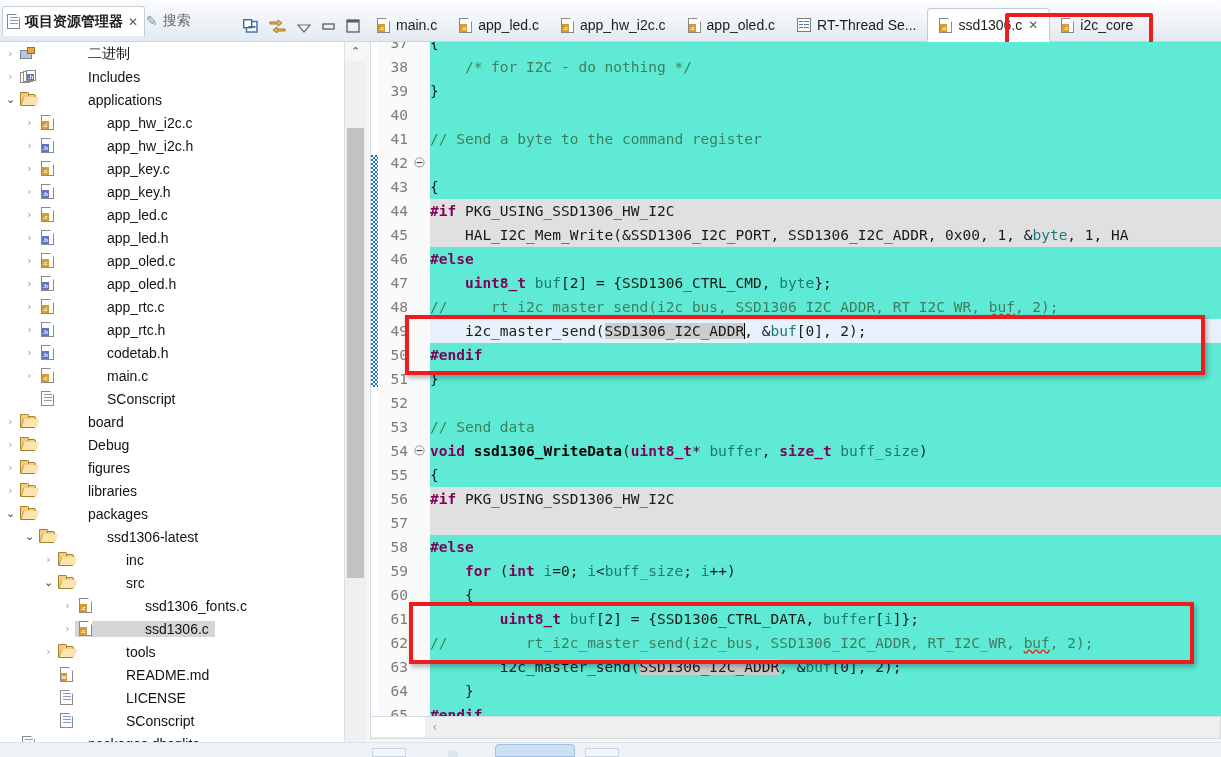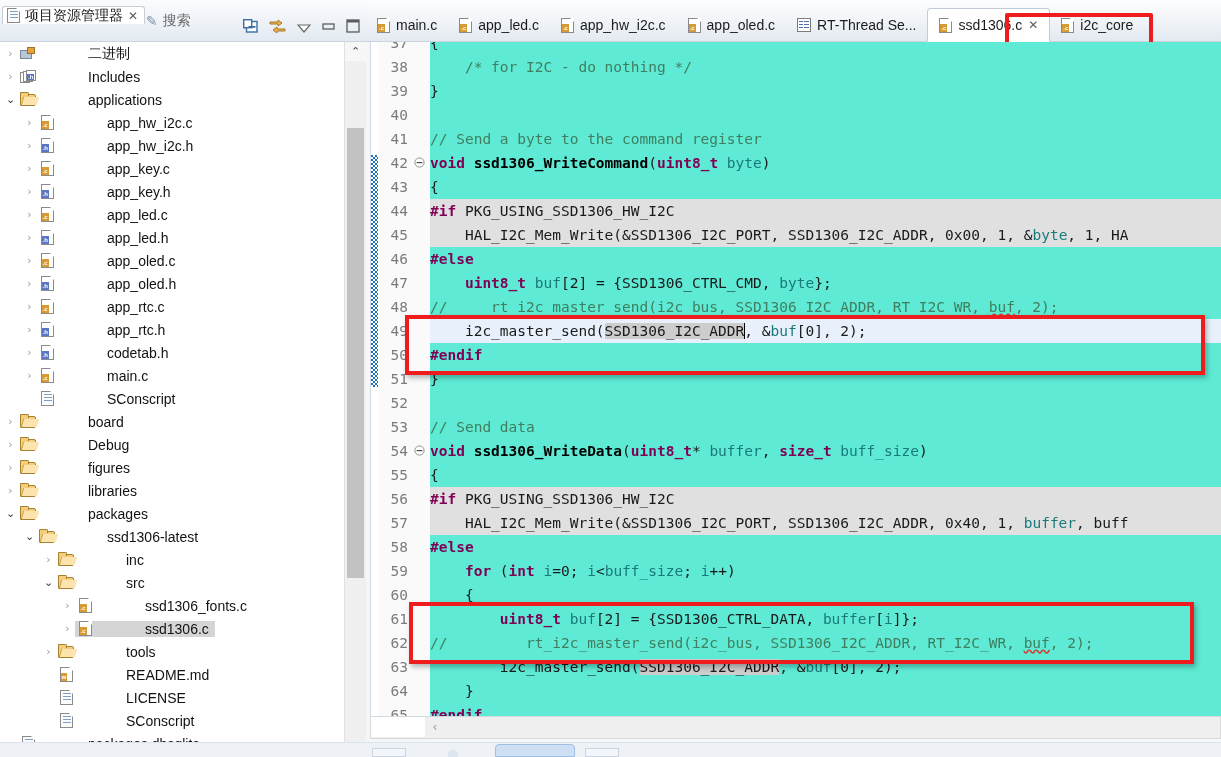--- a/index.html
+++ b/index.html
@@ -19,26 +19,27 @@
     position: absolute; left: 0; top: 0; width: 366px; height: 757px;
     background: #ffffff;
     border-right: 1px solid #c8d0d8;
   }
   #explorer-titlebar {
     position: absolute; left: 0; top: 0; width: 366px; height: 42px;
     background: linear-gradient(to bottom,#fbfcfe 0%,#eef2f7 55%,#e4eaf2 100%);
     border-bottom: 1px solid #cdd6e0;
   }
   #explorer-tab {
-    position: absolute; left: 2px; top: 6px; height: 18px;
+    position: absolute; left: 2px; top: 6px; height: 30px;
     display: flex; align-items: center; gap: 5px;
     padding: 0 6px 0 4px;
     background: #ffffff;
     border: 1px solid #c6ced8; border-bottom: none;
     border-radius: 3px 3px 0 0;
+    font-weight: bold;
   }
   .tab-title-text { font-size: 14px; color: #1b1b1b; white-space: nowrap; }
   .close-x {
     font-size: 12px; color: #5a5a5a; line-height: 1;
     font-family: "DejaVu Sans", sans-serif;
   }
   #search-tab {
     position: absolute; left: 140px; top: 6px; height: 30px;
     display: flex; align-items: center; gap: 5px; padding: 0 6px;
   }
@@ -667,41 +668,39 @@
           <div class="ln" style="top: 613px;">63</div>
           <div class="ln" style="top: 637px;">64</div>
           <div class="ln" style="top: 661px;">65</div>
         </div>
       <div id="codelines">
           <div class="cl" style="top: -11px;">{</div>
           <div class="cl" style="top: 13px;"><span class="cm">    /* for I2C - do nothing */</span></div>
           <div class="cl" style="top: 37px;">}</div>
           <div class="cl" style="top: 61px;"></div>
           <div class="cl" style="top: 85px;"><span class="cm">// Send a byte to the command register</span></div>
-          <div class="cl" style="top: 109px;"><span class="k">void</span> <span class="fn">ssd1306_WriteCommand</span>(<span class="k">uint8_t</span> <span class="ty">byte</span>)</div>
           <div class="cl" style="top: 133px;">{</div>
           <div class="rowbg bg-gray" style="top: 157px; width: 792px;"></div>
           <div class="cl" style="top: 157px;"><span class="pp">#if</span> PKG_USING_SSD1306_HW_I2C</div>
           <div class="rowbg bg-gray" style="top: 181px; width: 792px;"></div>
           <div class="cl" style="top: 181px;">    <span class="pl">HAL_I2C_Mem_Write</span>(&amp;<span class="pl">SSD1306_I2C_PORT</span>, <span class="pl">SSD1306_I2C_ADDR</span>, 0<span class="pl">x00</span>, 1, &amp;<span class="ty">byte</span>, 1, <span class="pl">HA</span></div>
           <div class="cl" style="top: 205px;"><span class="pp">#else</span></div>
           <div class="cl" style="top: 229px;">    <span class="k">uint8_t</span> <span class="ty">buf</span>[2] = {<span class="pl">SSD1306_CTRL_CMD</span>, <span class="ty">byte</span>};</div>
           <div class="cl" style="top: 253px;"><span class="cm">//     rt_i2c_master_send(i2c_bus, SSD1306_I2C_ADDR, RT_I2C_WR, </span><span class="cm squig">buf</span><span class="cm">, 2);</span></div>
           <div class="rowbg bg-curline" style="top: 277px; width: 792px;"></div>
           <div class="cl" style="top: 277px;"><span class="pl">    i2c_master_send(</span><span class="sel-tok">SSD1306_I2C_ADDR</span><span class="caret"></span><span class="pl">, &amp;</span><span class="ty">buf</span><span class="pl">[0], 2);</span></div>
           <div class="cl" style="top: 301px;"><span class="pp">#endif</span></div>
           <div class="cl" style="top: 325px;">}</div>
           <div class="cl" style="top: 349px;"></div>
           <div class="cl" style="top: 373px;"><span class="cm">// Send data</span></div>
           <div class="cl" style="top: 397px;"><span class="k">void</span> <span class="fn">ssd1306_WriteData</span>(<span class="k">uint8_t</span>* <span class="ty">buffer</span>, <span class="k">size_t</span> <span class="ty">buff_size</span>)</div>
           <div class="cl" style="top: 421px;">{</div>
           <div class="rowbg bg-gray" style="top: 445px; width: 792px;"></div>
           <div class="cl" style="top: 445px;"><span class="pp">#if</span> PKG_USING_SSD1306_HW_I2C</div>
           <div class="rowbg bg-gray" style="top: 469px; width: 792px;"></div>
-          <div class="cl" style="top: 469px;">    <span class="pl">HAL_I2C_Mem_Write</span>(&amp;<span class="pl">SSD1306_I2C_PORT</span>, <span class="pl">SSD1306_I2C_ADDR</span>, 0<span class="pl">x40</span>, 1, <span class="ty">buffer</span>, <span class="pl">buff</span></div>
           <div class="cl" style="top: 493px;"><span class="pp">#else</span></div>
           <div class="cl" style="top: 517px;">    <span class="k">for</span> (<span class="k">int</span> <span class="ty">i</span>=0; <span class="ty">i</span>&lt;<span class="ty">buff_size</span>; <span class="ty">i</span>++)</div>
           <div class="cl" style="top: 541px;">    {</div>
           <div class="cl" style="top: 565px; text-align: center;">        <span class="k">uint8_t</span> <span class="ty">buf</span>[2] = {<span class="pl">SSD1306_CTRL_DATA</span>, <span class="ty">buffer</span>[<span class="ty">i</span>]};</div>
           <div class="cl" style="top: 589px;"><span class="cm">//         rt_i2c_master_send(i2c_bus, SSD1306_I2C_ADDR, RT_I2C_WR, </span><span class="cm squig">buf</span><span class="cm">, 2);</span></div>
           <div class="cl" style="top: 613px;"><span class="pl">        i2c_master_send(</span><span class="sel-tok">SSD1306_I2C_ADDR</span><span class="pl">, &amp;</span><span class="ty">buf</span><span class="pl">[0], 2);</span></div>
           <div class="cl" style="top: 637px;">    }</div>
           <div class="cl" style="top: 661px;"><span class="pp">#endif</span></div>
           <div class="cl" style="top: 709px;"></div>
         </div>

